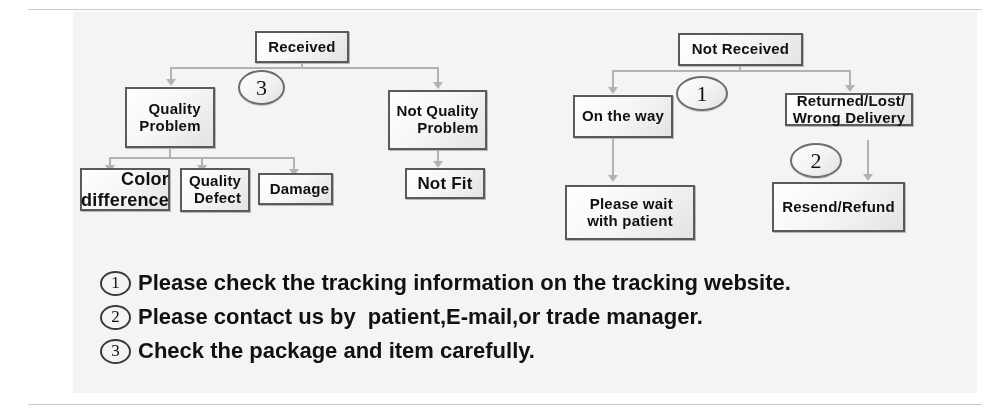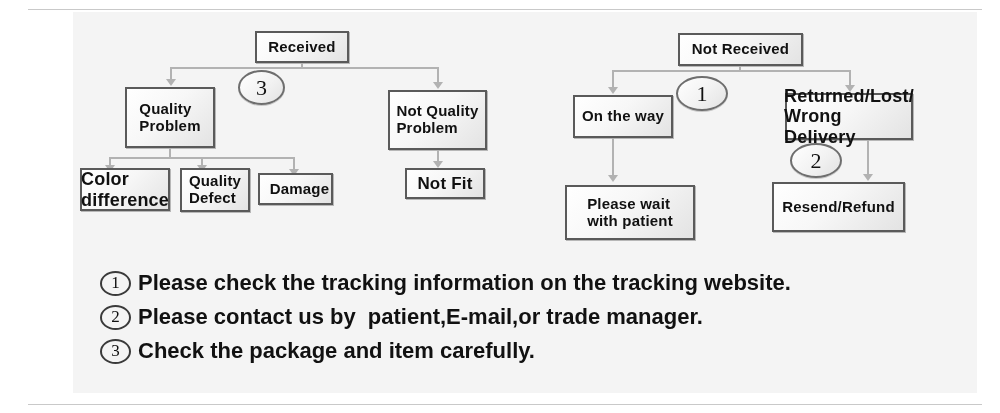--- a/index.html
+++ b/index.html
@@ -23,21 +23,21 @@
   }
 
   
   .node{
     position:absolute;
     box-sizing:border-box;
     border:2px solid #5a5a5a;
     background:linear-gradient(135deg,#ffffff 0%,#f7f7f7 45%,#e3e3e3 100%);
     box-shadow:1px 1px 0 rgba(0,0,0,.25);
     display:flex;align-items:center;justify-content:center;
-    text-align:left;
+    text-align:right;
     color:#111;
     font-weight:bold;
     line-height:1.12;
     letter-spacing:.2px;
     white-space:pre-line;
   }
 
   
   .ln{position:absolute;background:#b2b2b2;}
   .ln.h{height:2px;}
@@ -138,21 +138,21 @@
   <div class="ln h" style="left:539px;top:58px;width:238px;"></div>
   <div class="ln v" style="left:539px;top:58px;height:18px;"></div>
   <div class="arrow" style="left:535px;top:75px;"></div>
   <div class="ln v" style="left:776px;top:58px;height:16px;"></div>
   <div class="arrow" style="left:772px;top:73px;"></div>
 
   <div class="marker" style="left:603px;top:64px;width:48px;height:31px;">1</div>
 
   <div class="node" style="left:500px;top:83px;width:100px;height:43px;font-size:15px;">On the way</div>
 
-  <div class="node" style="left:712px;top:81px;width:128px;height:47px;font-size:18px;">Returned/Lost/
+  <div class="node" style="left:712px;top:81px;width:128px;height:33px;font-size:15px;">Returned/Lost/
 Wrong Delivery</div>
 
   <div class="ln v" style="left:539px;top:126px;height:38px;"></div>
   <div class="arrow" style="left:535px;top:163px;"></div>
 
   <div class="node" style="left:492px;top:173px;width:130px;height:55px;font-size:15px;">Please wait
 with patient</div>
 
   <div class="ln v" style="left:794px;top:128px;height:35px;"></div>
   <div class="arrow" style="left:790px;top:162px;"></div>

